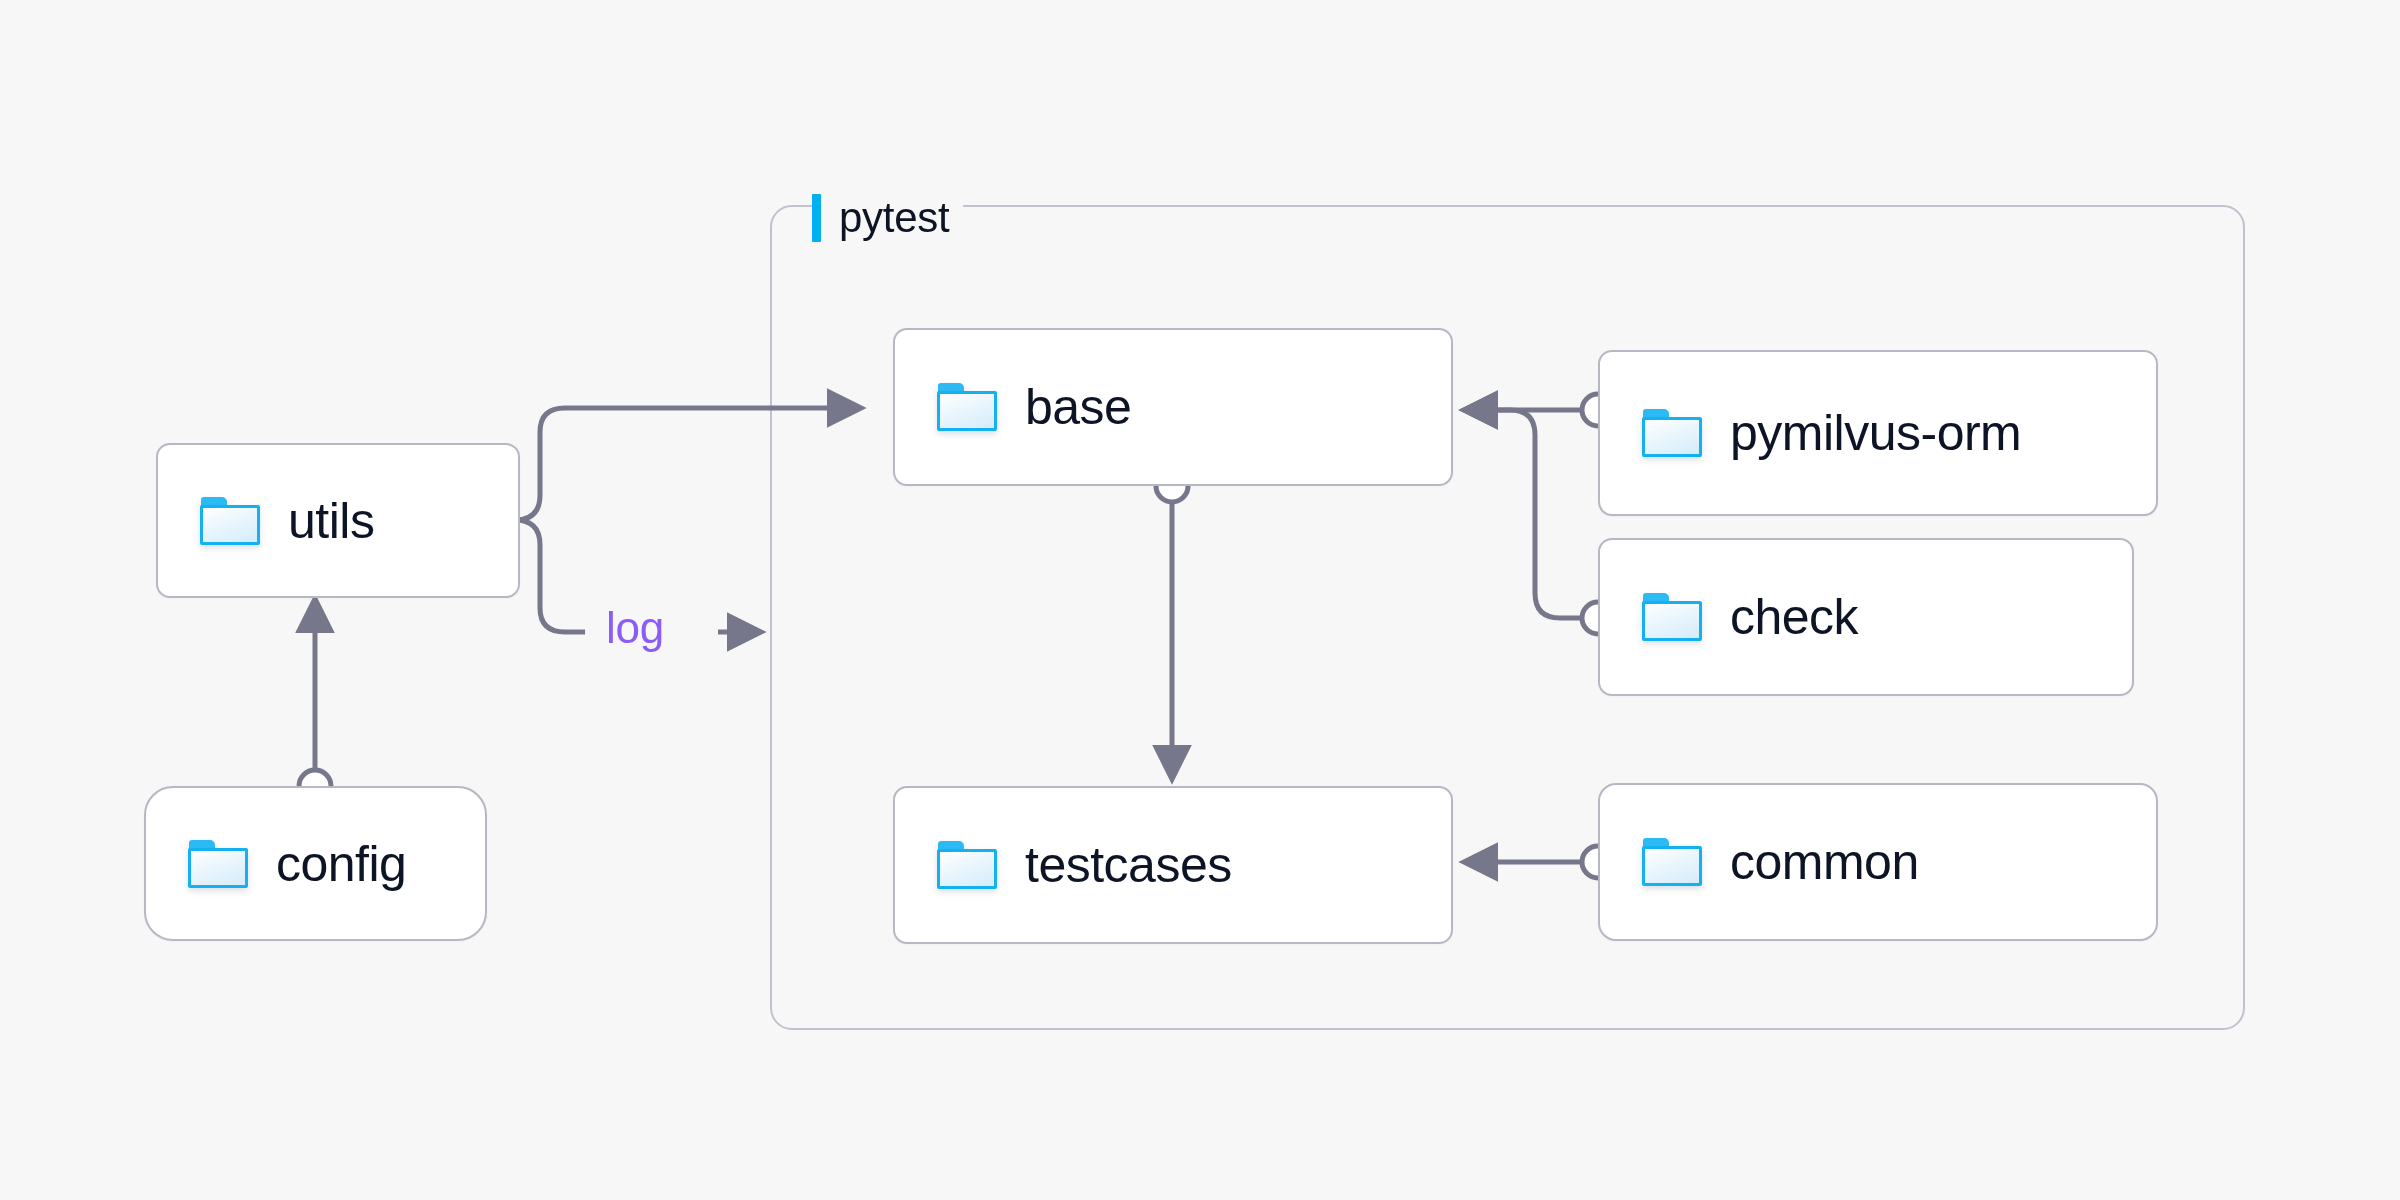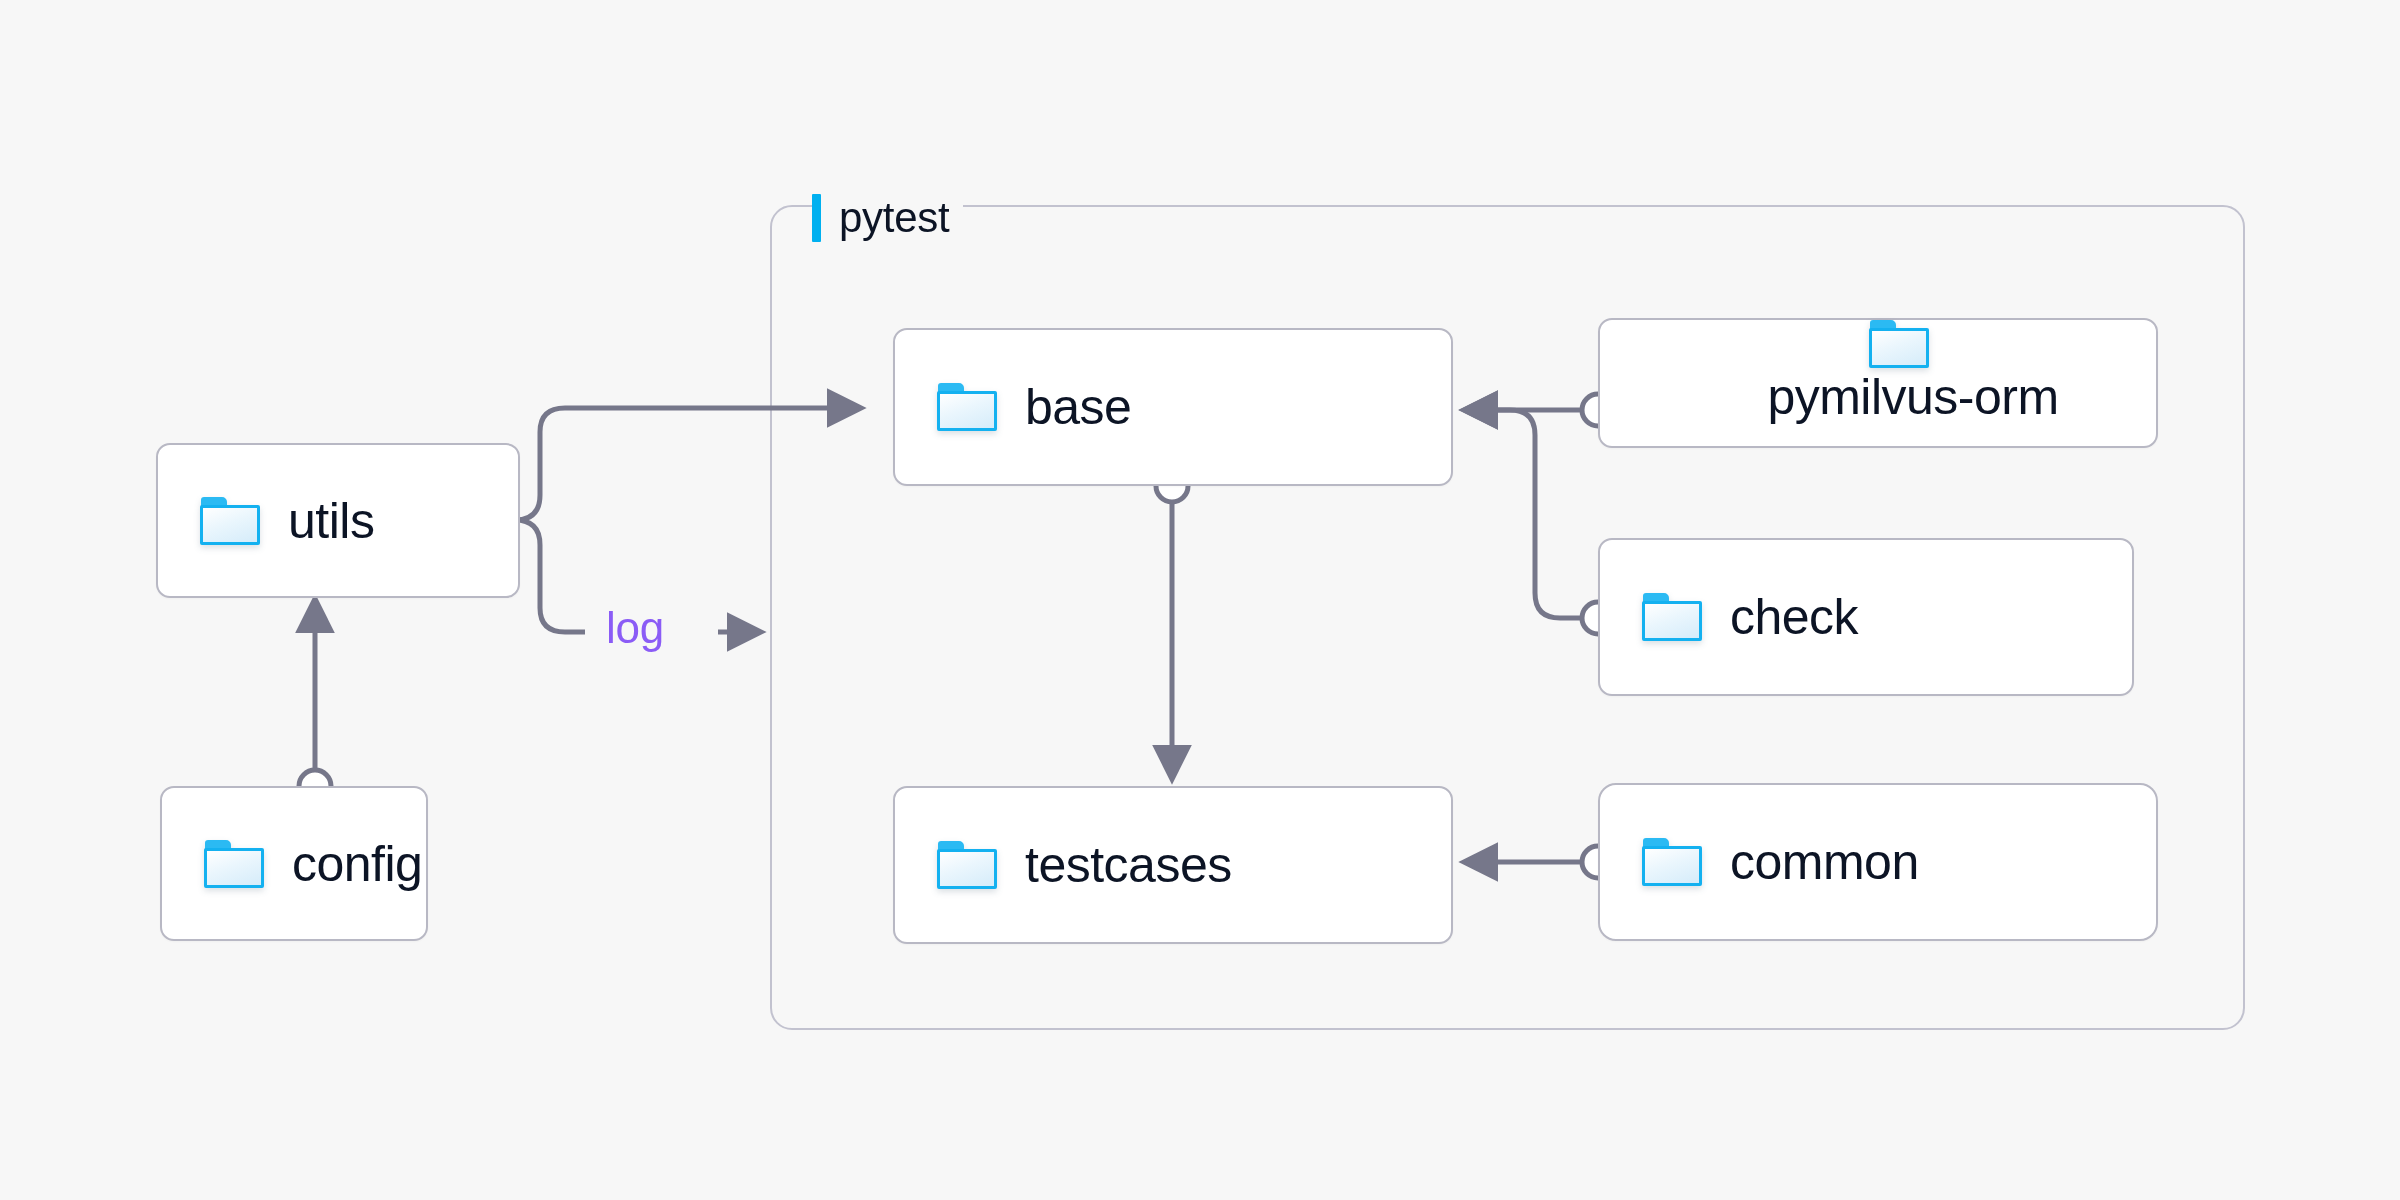--- a/index.html
+++ b/index.html
@@ -169,21 +169,21 @@
   <div class="edge-label" style="left:600px; top:603px;">log</div>
 
   <div class="node" style="left:156px; top:443px; width:364px; height:155px;">
     <span class="folder-icon">
       <span class="tab"></span>
         <span class="body"></span>
     </span>
     <span class="label">utils</span>
   </div>
 
-  <div class="node" style="left:160px; top:786px; width:268px; height:155px;">
+  <div class="node" style="left:144px; top:786px; width:343px; height:155px;border-radius:29px;">
     <span class="folder-icon">
       <span class="tab"></span>
         <span class="body"></span>
     </span>
     <span class="label">config</span>
   </div>
 
   <div class="node" style="left:893px; top:328px; width:560px; height:158px;">
     <span class="folder-icon">
       <span class="tab"></span>
@@ -193,21 +193,21 @@
   </div>
 
   <div class="node" style="left:893px; top:786px; width:560px; height:158px;">
     <span class="folder-icon">
       <span class="tab"></span>
         <span class="body"></span>
     </span>
     <span class="label">testcases</span>
   </div>
 
-  <div class="node" style="left:1598px; top:318px; width:560px; height:130px;flex-direction:column;">
+  <div class="node" style="left:1598px; top:350px; width:560px; height:166px;">
     <span class="folder-icon">
       <span class="tab"></span>
         <span class="body"></span>
     </span>
     <span class="label">pymilvus-orm</span>
   </div>
 
   <div class="node" style="left:1598px; top:538px; width:536px; height:158px;">
     <span class="folder-icon">
       <span class="tab"></span>

